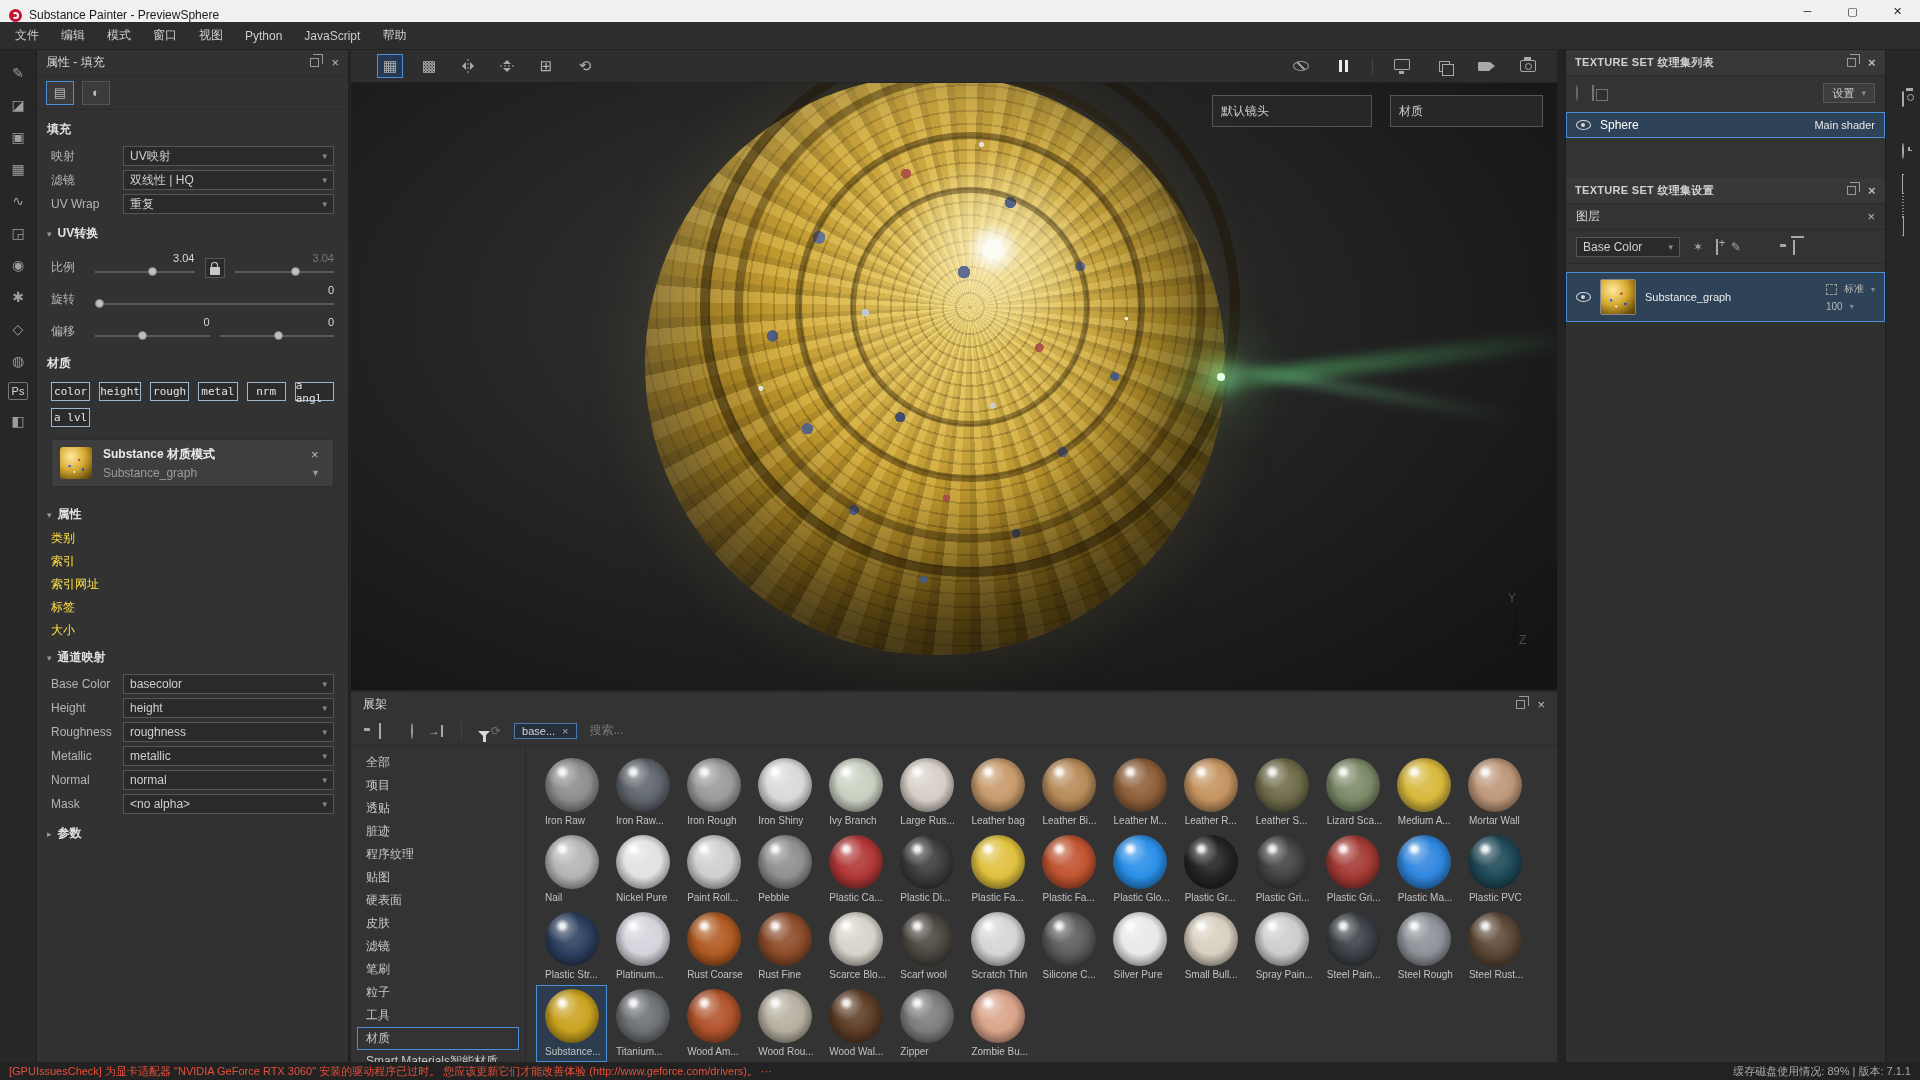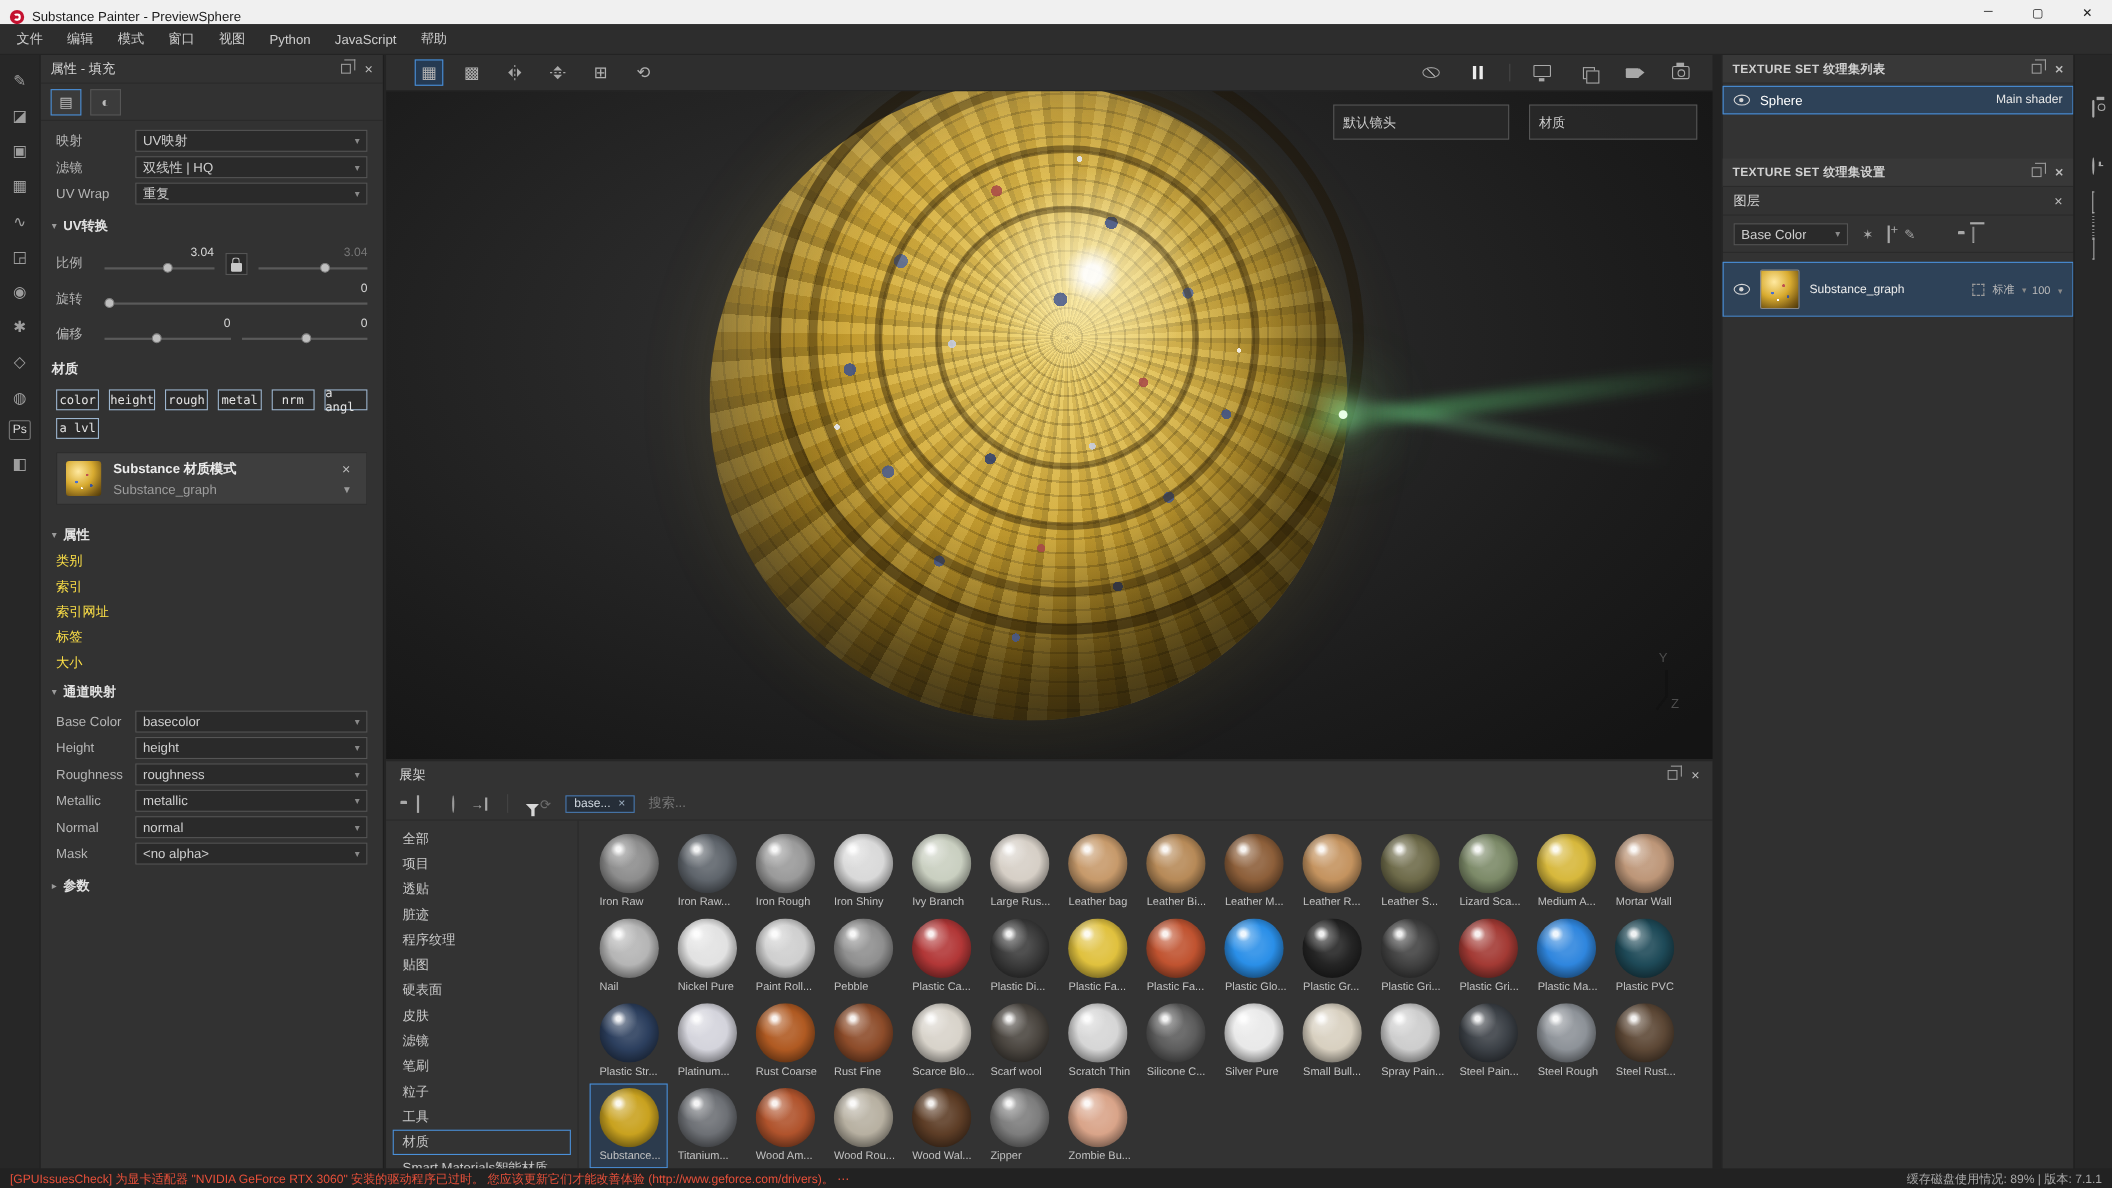--- a/index.html
+++ b/index.html
@@ -143,21 +143,21 @@
 .btn-set::after{content:'▾';color:#8a8a8a;font-size:9px}
 .tsrow{margin:2px 0 0;height:26px;background:#2e4258;border:1px solid #4a90d9;display:flex;align-items:center;gap:9px;padding:0 9px;color:#fff}
 .tsrow .shader{margin-left:auto;color:#e8e8e8;font-size:11px}
 .rp1-rest{height:40px}
 .layers-head{height:26px;display:flex;align-items:center;gap:12px;padding:0 10px;border-bottom:1px solid #2a2a2a;color:#d5d5d5}
 .layers-ctrl{height:34px;display:flex;align-items:center;gap:13px;padding:0 10px;border-bottom:1px solid #2a2a2a}
 .layers-ctrl .dd{flex:none;width:104px}
 .layerrow{margin:8px 0 0;height:50px;background:#2e4258;border:1px solid #4a90d9;display:flex;align-items:center;gap:9px;padding:0 9px}
 .lthumb{width:36px;height:36px;border:1px solid #888;border-radius:2px}
 .layer-name{color:#ececec;font-size:11px}
-.layer-right{margin-left:auto;display:flex;flex-direction:row;align-items:flex-end;gap:5px;font-size:10px;color:#bbb}
+.layer-right{margin-left:auto;display:flex;flex-direction:column;align-items:flex-start;gap:5px;font-size:10px;color:#bbb}
 .lr-line{display:flex;align-items:center;gap:7px}
 .lr-line::after{content:'▾';color:#8a8a8a;font-size:8px}
 .rp2-rest{flex:1;background:#303030}
 
 .farstrip{width:35px;background:#272727;border-left:1px solid #1f1f1f;display:flex;flex-direction:column;align-items:center;padding-top:42px;gap:19px;flex:none}
 
 .statusbar{height:18px;background:#222;display:flex;align-items:center;padding:0 9px;font-size:11px}
 .sb-warn{color:#e8503a;white-space:nowrap;overflow:hidden}
 .sb-right{margin-left:auto;color:#a8a8a8;white-space:nowrap;padding-left:20px}
 
@@ -254,20 +254,23 @@
       <span class="picon">
           <span class="i-float"></span>
         </span>
       <span class="picon x-glyph">×</span>
     </div>
     <div class="ptabs">
       <span class="ptab sel">▤</span>
       <span class="ptab">◐</span>
     </div>
     <div class="pbody">
+      <div class="sec-h">
+          <span>填充</span>
+        </div>
       <div>
 
           <div class="prow">
             <span class="plabel">映射</span>
             <span class="dd">
               <span>UV映射</span>
             </span>
           </div>
 
           <div class="prow">
@@ -809,20 +812,27 @@
 
   <div class="rightcol">
     <div class="rp-head">
       <span>TEXTURE SET 纹理集列表</span>
       <span class="sp"></span>
       <span class="picon">
           <span class="i-float"></span>
         </span>
       <span class="picon x-glyph">×</span>
     </div>
+    <div class="rp1-tools">
+      <span class="ghost"><span class="i-eyeoff"></span></span>
+      <span class="ghost"><span class="i-stack"></span></span>
+      <span class="btn-set">
+          <span>设置</span>
+        </span>
+    </div>
     <div class="tsrow">
       <span class="i-eye"></span>
       <span>Sphere</span>
       <span class="shader">Main shader</span>
     </div>
     <div class="rp1-rest"></div>
 
     <div class="rp-head">
       <span>TEXTURE SET 纹理集设置</span>
       <span class="sp"></span>

